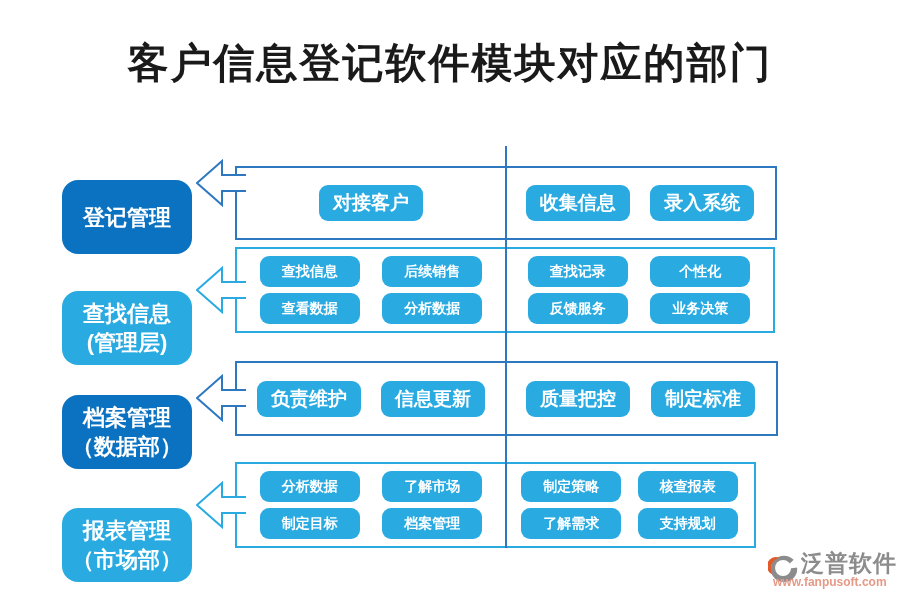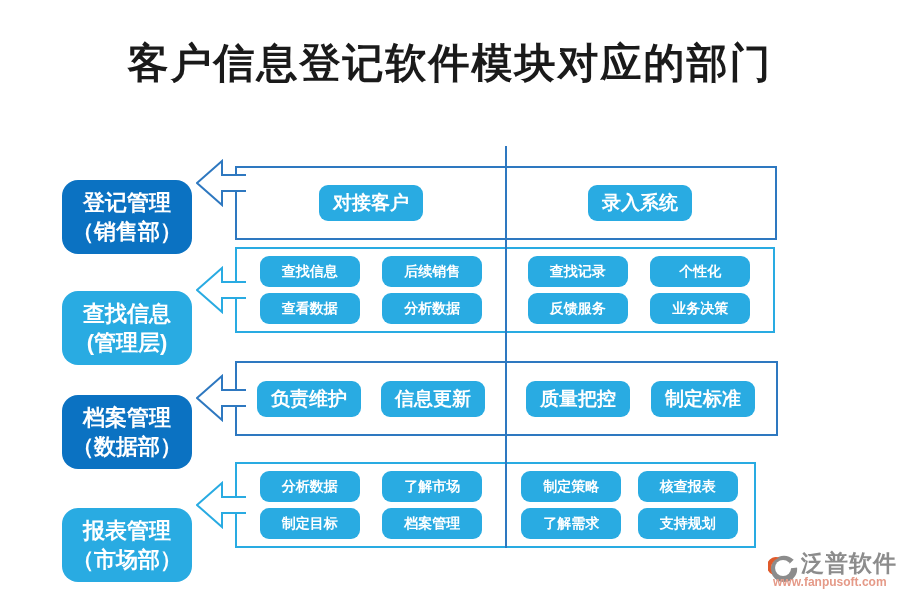--- a/index.html
+++ b/index.html
@@ -49,31 +49,31 @@
 <body>
 
 <div class="canvas">
 
   <div class="title">客户信息登记软件模块对应的部门</div>
 
   <div class="vline"></div>
 
   <div class="label-box theme-dark" style="top:148px;">
     <span>登记管理</span>
-    <span>（销售部）</span>
   </div>
   <svg class="arrow" style="top:159px;" viewBox="0 0 50 48">
     <polygon points="1,24 26,2 26,16 52,16 52,32 26,32 26,46" fill="#ffffff" stroke="var(--mid)" stroke-width="2"></polygon>
   </svg>
   <div class="container border-mid" style="top:160px;width:542px;height:74px;margin-top:6px;">
     <div class="btn-line">
       <div class="half half-l">
         <div class="chip">对接客户</div>
       </div>
       <div class="half half-r">
+        <div class="chip">收集信息</div>
         <div class="chip">录入系统</div>
       </div>
     </div>
   </div>
 
   <div class="label-box theme-light" style="top:259px;">
     <span>查找信息</span>
     <span>(管理层)</span>
   </div>
   <svg class="arrow" style="top:266px;" viewBox="0 0 50 48">

